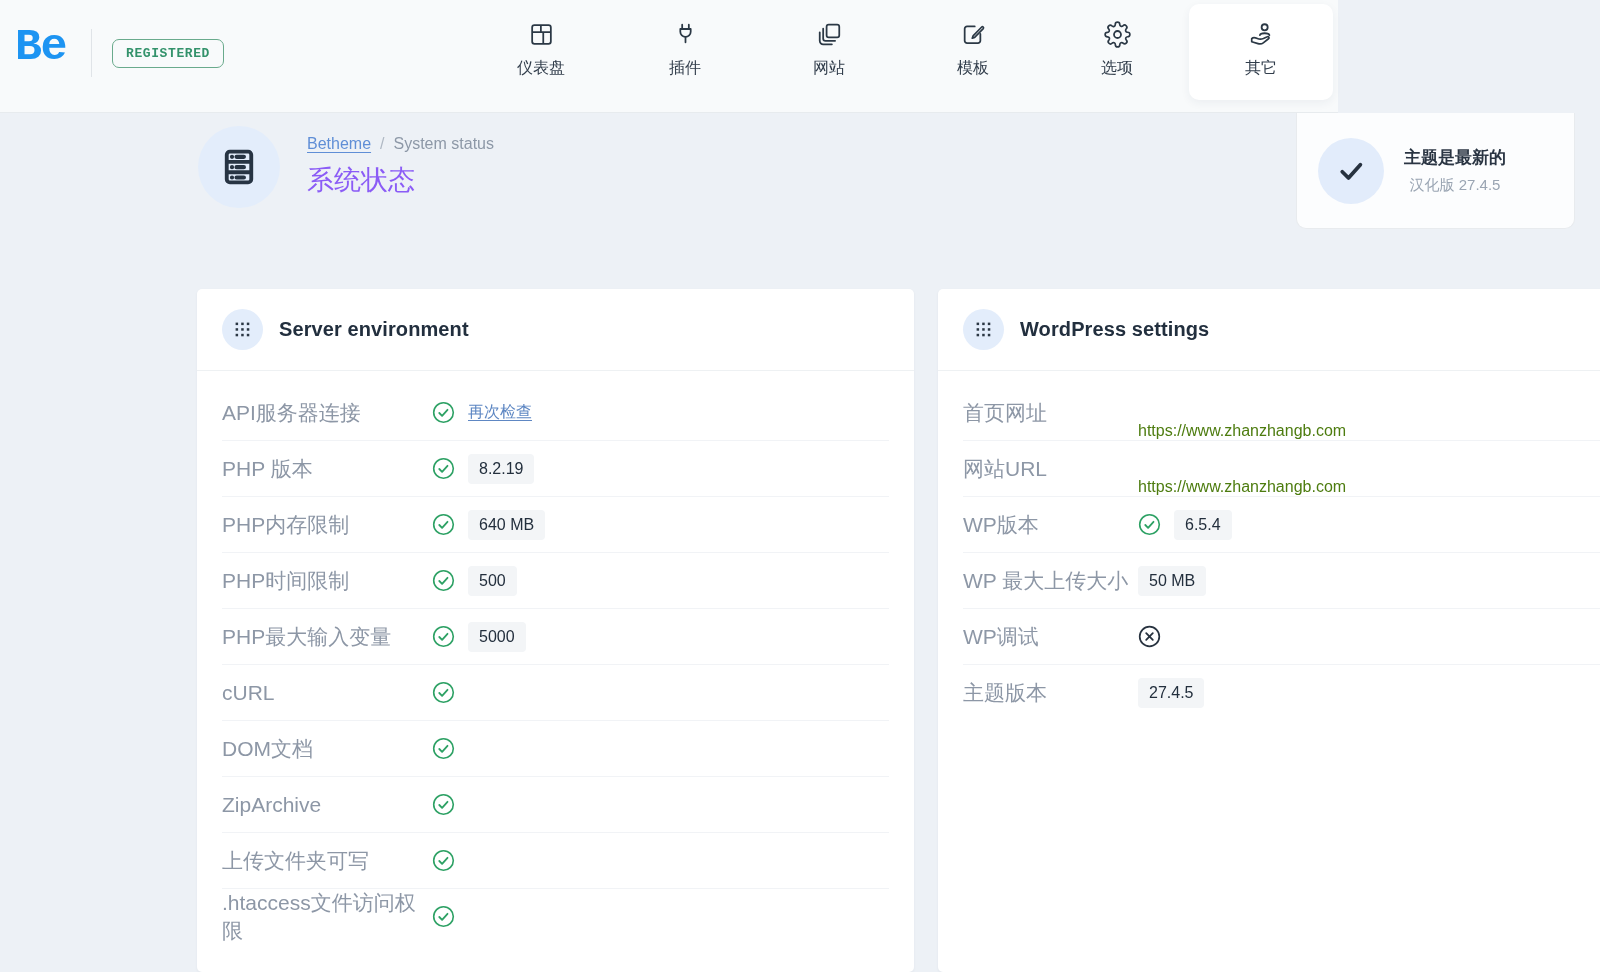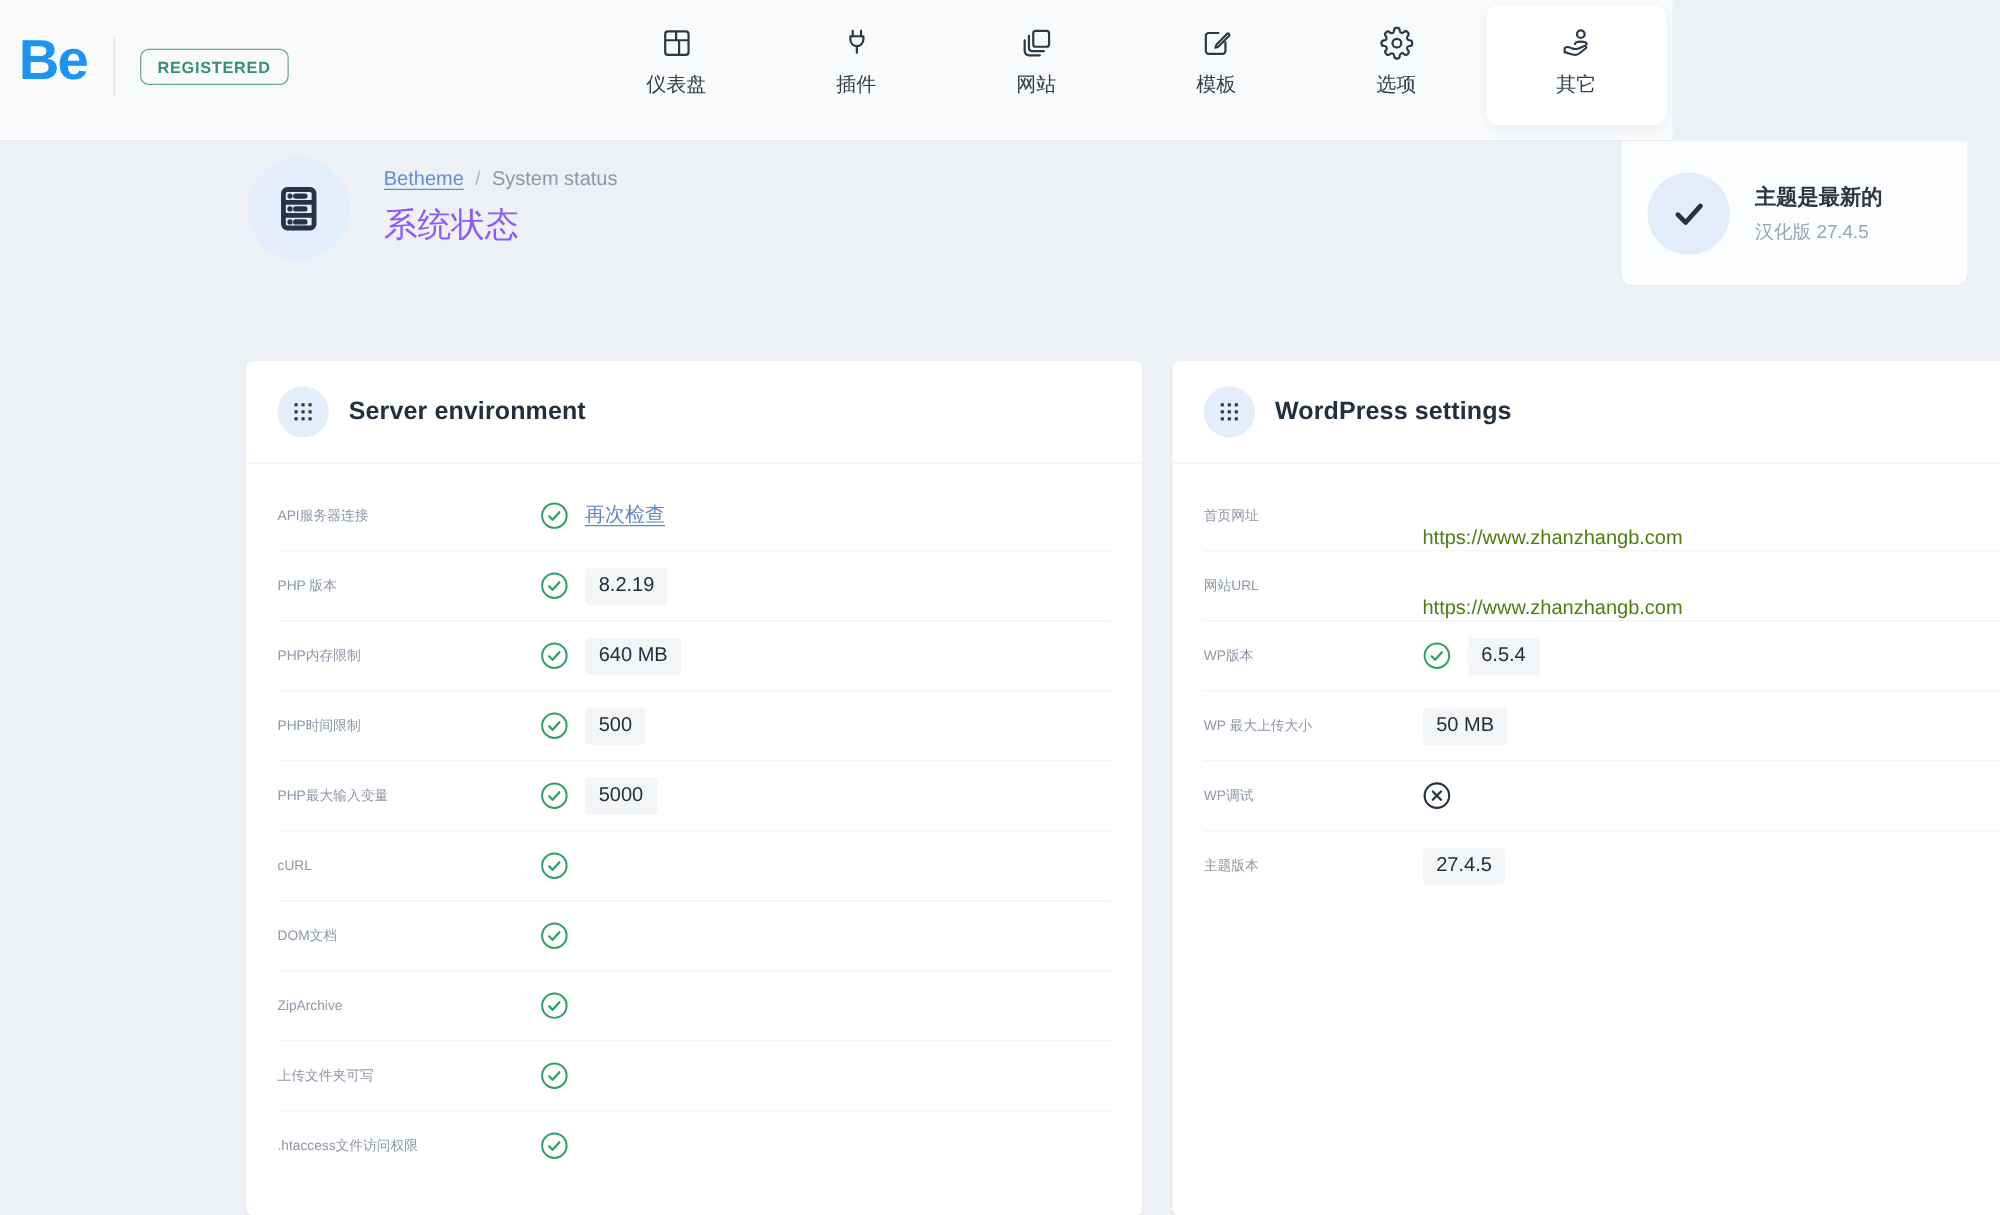--- a/index.html
+++ b/index.html
@@ -3,21 +3,21 @@
 <meta charset="utf-8">
 <style>
   html,body{margin:0;padding:0;}
   body{
     width:1600px;height:972px;overflow:hidden;position:relative;
     background:#edf1f6;
     font-family:"Liberation Sans","DejaVu Sans",sans-serif;
     color:#2a3645;
   }
   
-  .topbar{position:absolute;left:0;top:0;width:1338px;height:113px;background:#f8fafb;border-bottom:1px solid #e7ebee;box-sizing:border-box;}
+  .topbar{position:absolute;left:0;top:0;width:1338px;height:113px;background:#f8fafb;border-bottom:1px solid #e7ebee;box-sizing:border-box;font-family:Liberation Mono, monospace;}
   .logo{position:absolute;left:15px;top:22px;font-size:45px;font-weight:700;color:#1d94f2;letter-spacing:-1.5px;cursor:pointer;}
   .logo-divider{position:absolute;left:91px;top:29px;width:1px;height:48px;background:#e0e4e8;}
   .registered-badge{position:absolute;left:112px;top:39px;border:1px solid #69aa8c;color:#33926b;border-radius:7px;padding:6px 13px;font-size:13px;font-weight:700;letter-spacing:.6px;background:transparent;}
   .nav{position:absolute;left:469px;top:0;height:113px;display:flex;}
   .nav-item{width:144px;box-sizing:border-box;padding-top:21px;display:flex;flex-direction:column;align-items:center;gap:10px;cursor:pointer;}
   .nav-item.active{background:#fff;border-radius:10px;margin-top:4px;height:96px;padding-top:17px;box-shadow:0 3px 10px rgba(40,55,80,.06);}
   .nav-ic{width:27px;height:27px;color:#2b3845;}
   .nav-label{font-size:16px;color:#313d4b;}
   
   .page-header{position:absolute;left:198px;top:126px;display:flex;}
@@ -26,34 +26,34 @@
   .ph-text{margin-left:27px;padding-top:9px;}
   .breadcrumb{font-size:16px;}
   .breadcrumb a{color:#5f8ed6;text-decoration:underline;text-underline-offset:3px;cursor:pointer;}
   .bc-sep{color:#b0b9c4;margin:0 9px;}
   .bc-current{color:#8d98a7;}
   .page-title{margin:9px 0 0;font-size:27px;font-weight:500;color:#8b5cf6;}
   
   .update-panel{position:absolute;left:1296px;top:113px;width:279px;height:116px;box-sizing:border-box;background:#fcfdfe;border:1px solid #e8ebee;border-top:none;border-radius:0 0 10px 10px;display:flex;align-items:center;padding-left:21px;}
   .up-circle{width:66px;height:66px;border-radius:50%;background:#e2ecfb;display:flex;align-items:center;justify-content:center;flex-shrink:0;}
   .up-check{width:30px;height:30px;color:#27323f;}
-  .up-text{margin-left:20px;}
+  .up-text{margin-left:20px;text-align:center;}
   .up-title{font-size:17px;font-weight:600;color:#2a3543;}
   .up-sub{margin-top:7px;font-size:15px;color:#9aa5b3;}
   
   .cards{position:absolute;left:197px;top:289px;display:flex;gap:24px;}
   .card{width:717px;background:#fff;border-radius:5px;box-shadow:0 1px 3px rgba(35,47,65,.05);}
   .card-header{height:81px;display:flex;align-items:center;padding-left:25px;border-bottom:1px solid #eef1f3;}
   .ch-circle{width:41px;height:41px;border-radius:50%;background:#e3edfb;display:flex;align-items:center;justify-content:center;}
   .ch-grid{width:17px;height:17px;color:#2b3744;}
   .card-title{margin:0 0 0 16px;font-size:20px;font-weight:600;color:#222f3e;letter-spacing:.1px;}
   .rows{padding:14px 25px 28px;}
   .row{height:55px;display:flex;align-items:center;border-bottom:1px solid #f1f3f6;}
   .row:last-child{border-bottom:none;}
-  .row-label{width:210px;flex-shrink:0;font-size:11px;color:#8d97a6;}
+  .row-label{width:210px;flex-shrink:0;font-size:21px;color:#8d97a6;}
   .card-wordpress .row-label{width:175px;}
   .st-ic{width:23px;height:23px;flex-shrink:0;}
   .st-ic + .badge,.st-ic + .vtext,.st-ic + .row-link{margin-left:13px;}
   .row-link{font-size:16px;color:#5e87c3;text-decoration:underline;text-underline-offset:3px;cursor:pointer;}
   .badge{background:#f3f5f7;border-radius:4px;padding:6px 11px;font-size:16px;font-weight:500;color:#232f3d;}
   .vtext{font-size:16px;color:#4d7c0f;margin-top:36px;}
 </style>
 </head>
 <body>
 

